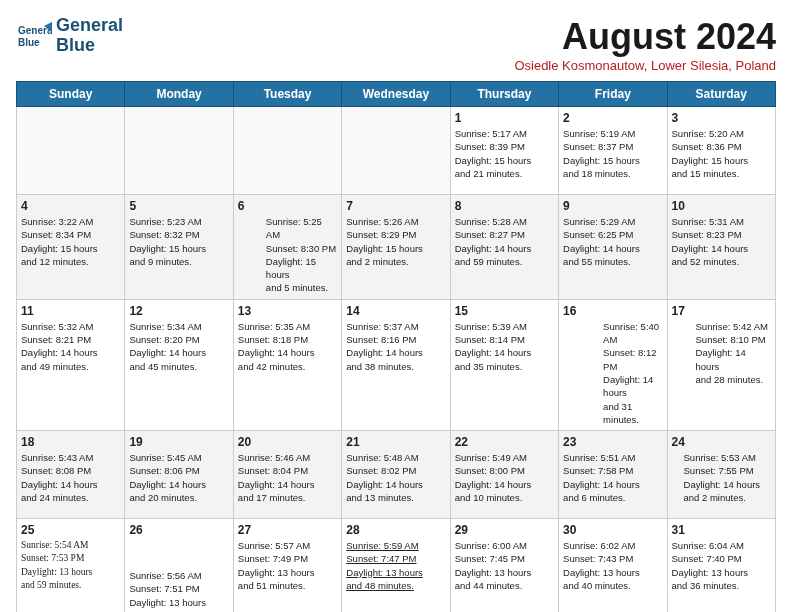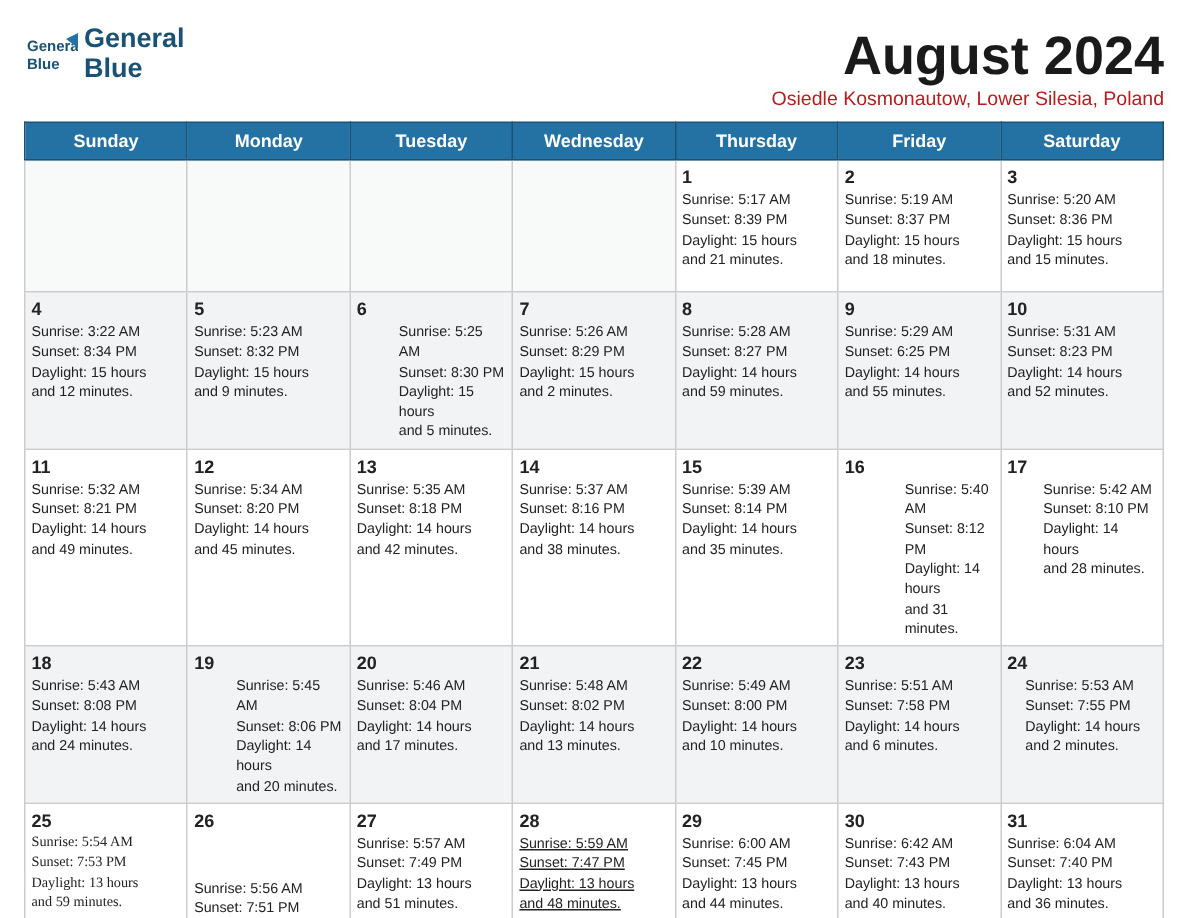--- a/index.html
+++ b/index.html
@@ -251,21 +251,21 @@
       <tr>
         <td>
           <span class="day-number">18</span>
           <div class="day-info" style="white-space: pre-line;">Sunrise: 5:43 AM
 Sunset: 8:08 PM
 Daylight: 14 hours
 and 24 minutes.</div>
         </td>
         <td>
           <span class="day-number">19</span>
-          <div class="day-info" style="white-space: pre-line; margin-left: 28px;">Sunrise: 5:45 AM
+          <div class="day-info" style="white-space: pre-line;">Sunrise: 5:45 AM
 Sunset: 8:06 PM
 Daylight: 14 hours
 and 20 minutes.</div>
         </td>
         <td>
           <span class="day-number">20</span>
           <div class="day-info" style="white-space: pre-line;">Sunrise: 5:46 AM
 Sunset: 8:04 PM
 Daylight: 14 hours
 and 17 minutes.</div>
@@ -330,21 +330,21 @@
         </td>
         <td>
           <span class="day-number">29</span>
           <div class="day-info" style="white-space: pre-line;">Sunrise: 6:00 AM
 Sunset: 7:45 PM
 Daylight: 13 hours
 and 44 minutes.</div>
         </td>
         <td>
           <span class="day-number">30</span>
-          <div class="day-info" style="white-space: pre-line;">Sunrise: 6:42 AM
+          <div class="day-info" style="white-space: pre-line;">Sunrise: 6:02 AM
 Sunset: 7:43 PM
 Daylight: 13 hours
 and 40 minutes.</div>
         </td>
         <td>
           <span class="day-number">31</span>
           <div class="day-info" style="white-space: pre-line;">Sunrise: 6:04 AM
 Sunset: 7:40 PM
 Daylight: 13 hours
 and 36 minutes.</div>

